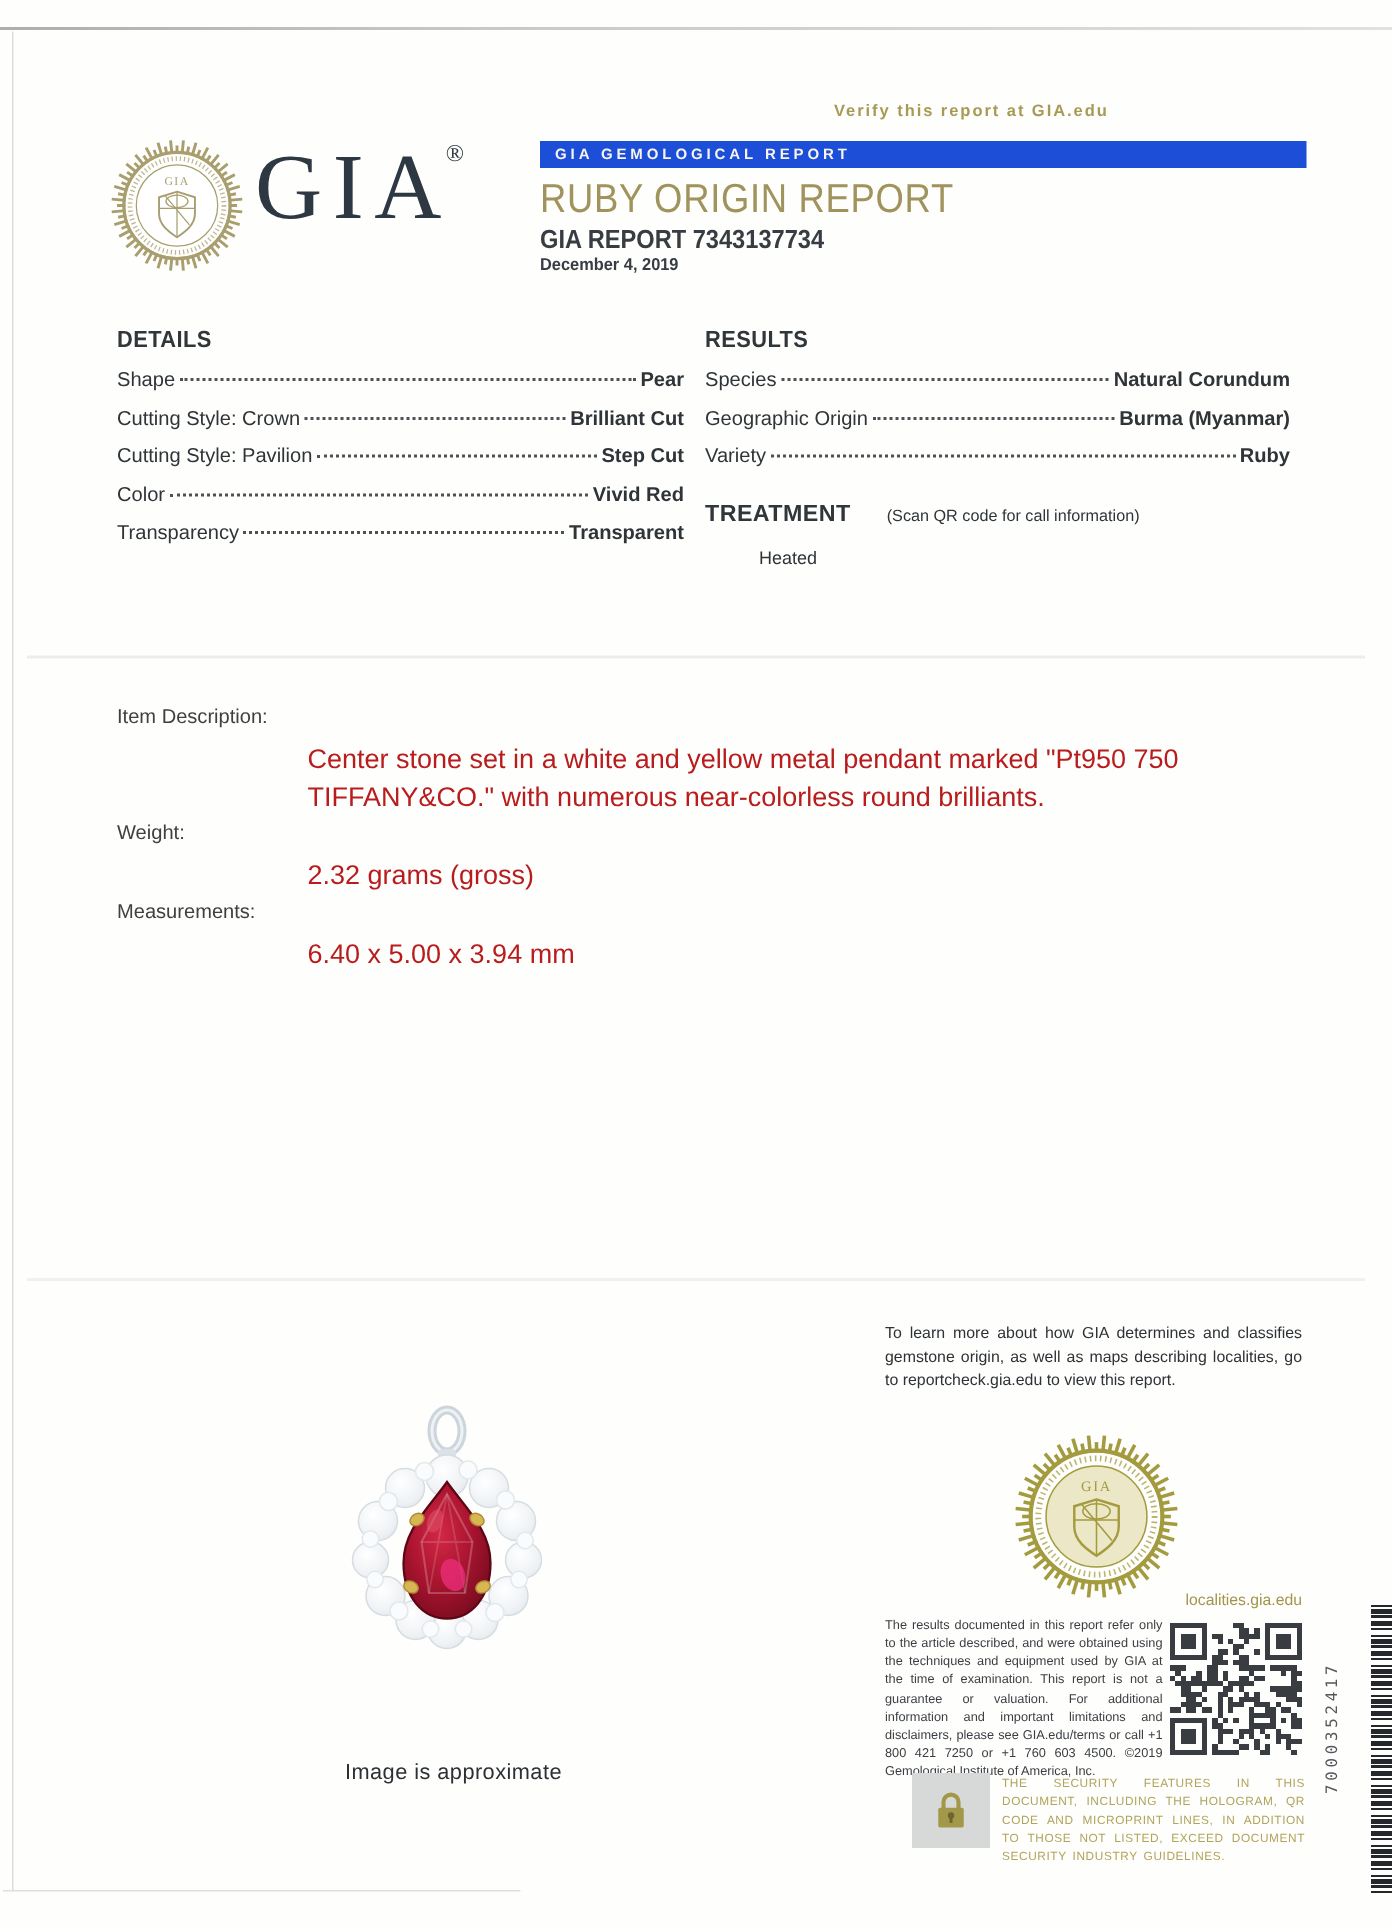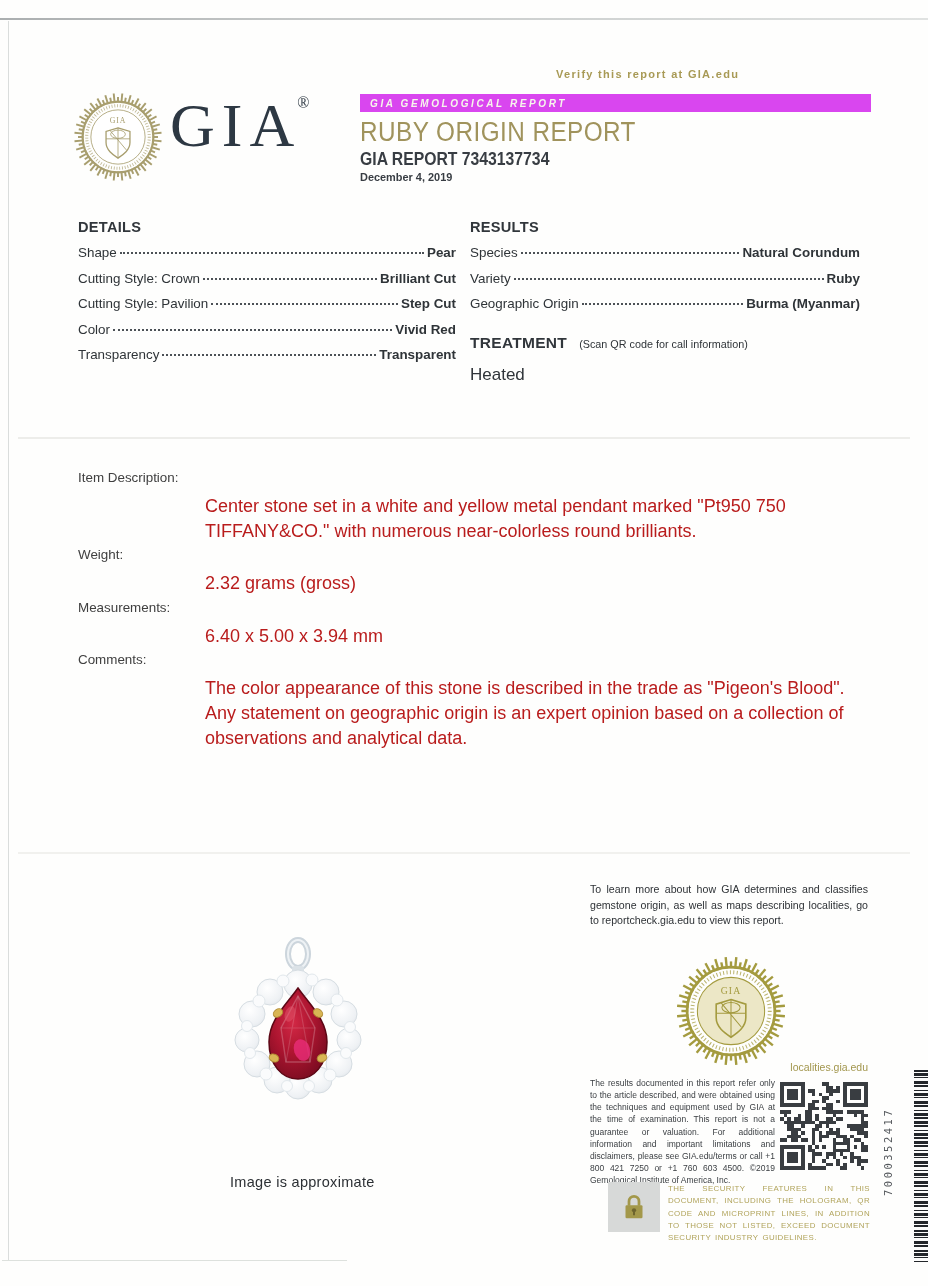--- a/index.html
+++ b/index.html
@@ -14,43 +14,43 @@
   .sep1{position:absolute;left:18px;top:437px;width:892px;height:2px;background:#ededea;}
   .sep2{position:absolute;left:18px;top:852px;width:892px;height:2px;background:#f1f1ee;}
 
   
   .brand-seal{position:absolute;left:72px;top:91px;width:92px;height:92px;color:#a89e6e;}
   .wordmark{position:absolute;left:170px;top:94px;font-family:"Liberation Serif",serif;
             font-size:62px;line-height:1;color:#2d3843;letter-spacing:7px;}
   .wordmark sup{font-size:16px;letter-spacing:0;vertical-align:38px;margin-left:-4px;}
   .verify{position:absolute;left:556px;top:68px;font-size:11px;font-weight:700;
           letter-spacing:1.3px;color:#a89a55;}
-  .gold-bar{position:absolute;left:360px;top:94px;width:511px;height:18px;background:#d946ef;
-            display:flex;align-items:center;font-style:italic;}
+  .gold-bar{position:absolute;left:360px;top:94px;width:511px;height:18px;background:#1d4ed8;
+            display:flex;align-items:center;}
   .gold-bar span{font-size:10px;font-weight:700;letter-spacing:2.6px;color:#f7f5ec;padding-left:10px;}
   .report-title{position:absolute;left:360px;top:117px;font-size:27px;color:#a0935c;
                 transform:scaleX(.9);transform-origin:0 50%;white-space:nowrap;letter-spacing:.5px;}
   .report-number{position:absolute;left:360px;top:149px;font-size:17.5px;font-weight:700;color:#383d43;
                  transform:scaleX(.9);transform-origin:0 50%;white-space:nowrap;}
   .report-date{position:absolute;left:360px;top:171px;font-size:11.5px;font-weight:700;color:#383d43;
                transform:scaleX(.95);transform-origin:0 50%;}
 
   
   .details{position:absolute;left:78px;top:218px;width:378px;}
   .results{position:absolute;left:470px;top:218px;width:390px;}
   .sec-heading{font-size:15.5px;font-weight:700;color:#31363b;margin:0 0 9px 0;
                transform:scaleX(.94);transform-origin:0 50%;letter-spacing:.3px;}
   .spec-row{display:flex;align-items:baseline;height:25.5px;font-size:13.4px;color:#2f3438;}
   .spec-row .leader{flex:1;border-bottom:2px dotted #4c5156;margin:0 3px;position:relative;top:-3px;}
   .spec-row .val{font-weight:700;white-space:nowrap;}
   .treatment{margin-top:12px;}
-  .treatment .t-head{display:flex;align-items:baseline;gap:12px;}
+  .treatment .t-head{display:flex;align-items:baseline;gap:24px;}
   .treatment .t-title{font-size:15.5px;font-weight:700;color:#31363b;letter-spacing:.3px;}
   .treatment .t-note{font-size:10.8px;color:#2f3438;}
-  .treatment .t-val{font-size:17px;margin-top:13px;}
+  .treatment .t-val{font-size:12px;margin-top:13px;margin-left:36px;}
 
   
   .item-block{position:absolute;left:78px;top:466px;width:782px;}
   .item-row{display:grid;grid-template-columns:127px 1fr;}
   .item-label{font-size:13.4px;line-height:24.6px;color:#404040;}
   .item-value{font-size:18px;line-height:24.6px;color:#b91c1c;white-space:pre-line;max-width:652px;margin-top:28px;}
 
   
   .learn-more{position:absolute;left:590px;top:882px;width:278px;font-size:10.6px;line-height:1.48;
               text-align:justify;color:#2e3236;}
@@ -218,28 +218,28 @@
   </div>
 
   <div class="results">
     <h2 class="sec-heading">RESULTS</h2>
     <div class="spec-row">
       <span>Species</span>
       <span class="leader"></span>
       <span class="val">Natural Corundum</span>
     </div>
     <div class="spec-row">
+      <span>Geographic Origin</span>
+      <span class="leader"></span>
+      <span class="val">Burma (Myanmar)</span>
+    </div>
+    <div class="spec-row">
       <span>Variety</span>
       <span class="leader"></span>
       <span class="val">Ruby</span>
-    </div>
-    <div class="spec-row">
-      <span>Geographic Origin</span>
-      <span class="leader"></span>
-      <span class="val">Burma (Myanmar)</span>
     </div>
     <div class="treatment">
       <div class="t-head">
         <span class="t-title">TREATMENT</span>
         <span class="t-note">(Scan QR code for call information)</span>
       </div>
       <div class="t-val">Heated</div>
     </div>
   </div>
 
@@ -248,25 +248,20 @@
       <div class="item-label">Item Description:</div>
       <div class="item-value">Center stone set in a white and yellow metal pendant marked "Pt950 750 TIFFANY&amp;CO." with numerous near-colorless round brilliants.</div>
     </div>
     <div class="item-row">
       <div class="item-label">Weight:</div>
       <div class="item-value">2.32 grams (gross)</div>
     </div>
     <div class="item-row">
       <div class="item-label">Measurements:</div>
       <div class="item-value">6.40 x 5.00 x 3.94 mm</div>
-    </div>
-    <div class="item-row">
-      <div class="item-label">Comments:</div>
-      <div class="item-value">The color appearance of this stone is described in the trade as "Pigeon's Blood".
-Any statement on geographic origin is an expert opinion based on a collection of observations and analytical data.</div>
     </div>
   </div>
 
   <div class="learn-more">To learn more about how GIA determines and classifies gemstone origin, as well as maps describing localities, go to reportcheck.gia.edu to view this report.</div>
 
   <div class="pendant">
     <svg viewBox="0 0 172 178" width="172" height="178">
       <defs>
         <radialGradient id="rubyGrad" cx="42%" cy="38%" r="75%">
           <stop offset="0%" stop-color="#d22845"></stop>

